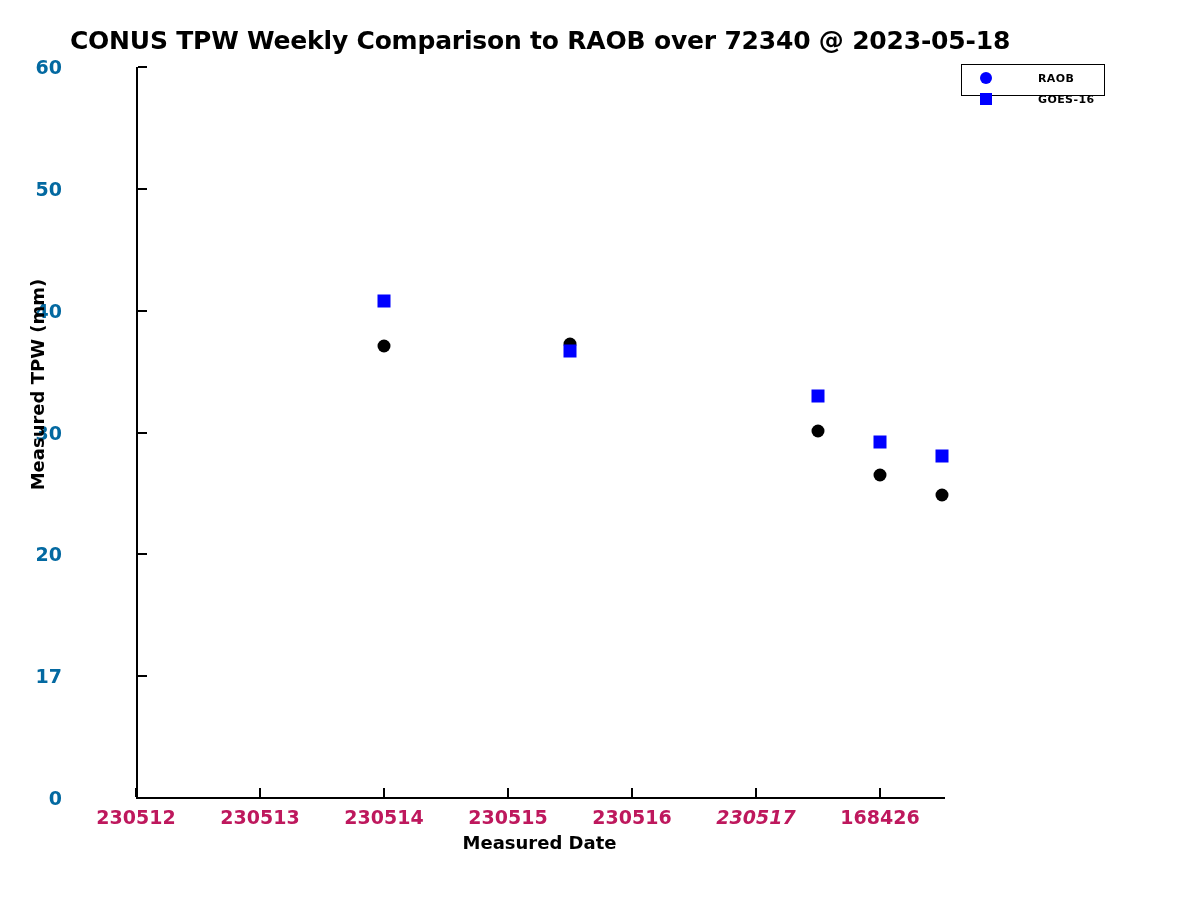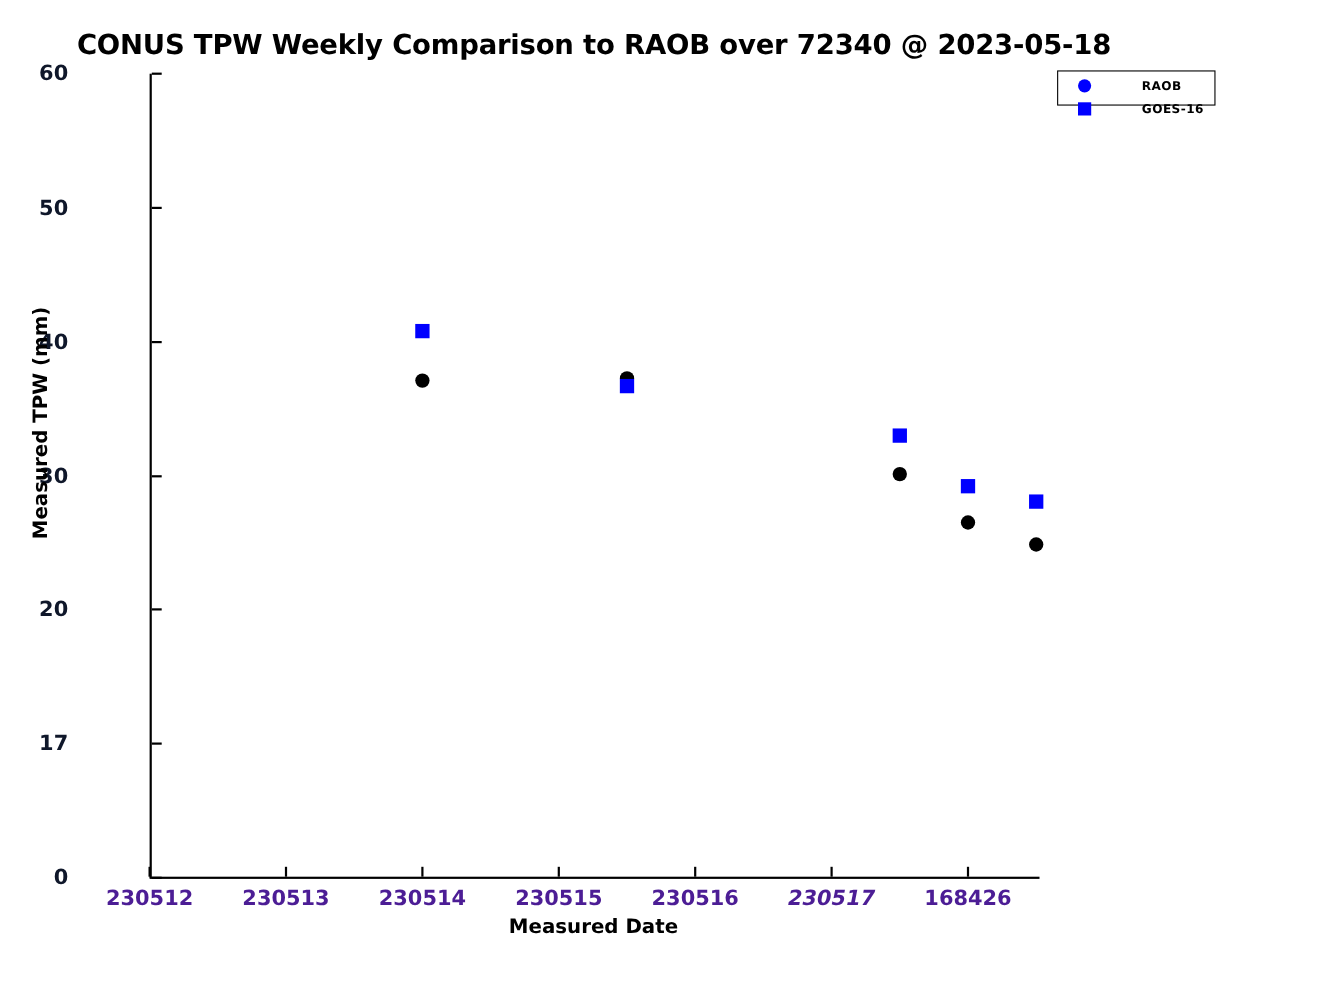--- a/index.html
+++ b/index.html
@@ -60,36 +60,36 @@
     left: 138px;
     width: 9px; height: 2px;
     background: #000000;
   }
   .ytick-label {
     position: absolute;
     right: 1138px;
     text-align: right;
     font-size: 19px;
     font-weight: bold;
-    color: #0f172a;
+    color: #0369a1;
     white-space: nowrap;
     transform: translateY(-50%);
   }
   .xtick-mark {
     position: absolute;
     top: 788px;
     width: 2px; height: 9px;
     background: #000000;
   }
   .xtick-label {
     position: absolute;
     top: 806px;
     font-size: 19px;
     font-weight: bold;
-    color: #4c1d95;
+    color: #be185d;
     white-space: nowrap;
     transform: translateX(-50%);
   }
   
   #xlabel {
     position: absolute;
     top: 832px;
     left: 136px;
     width: 807px;
     text-align: center;

